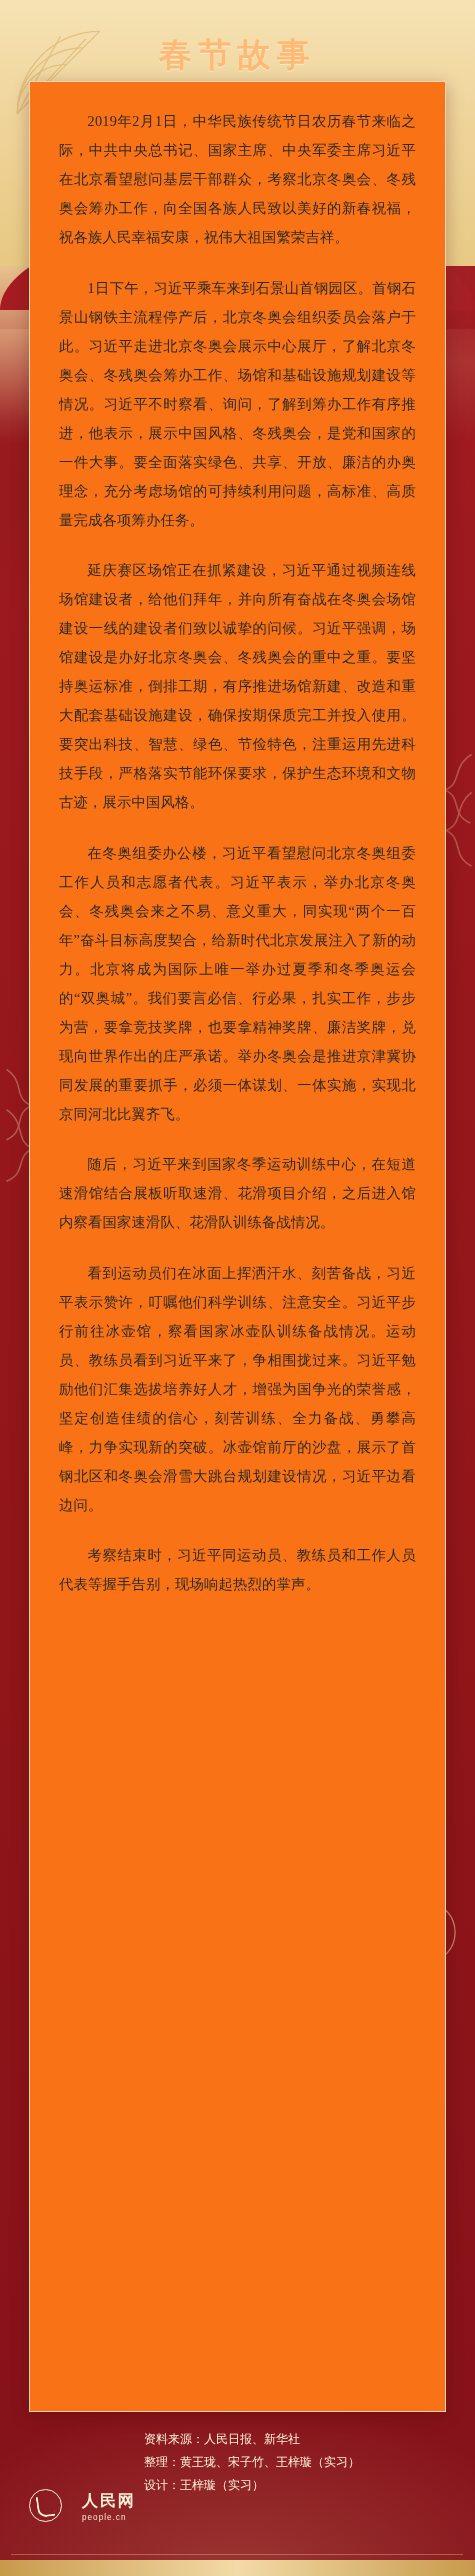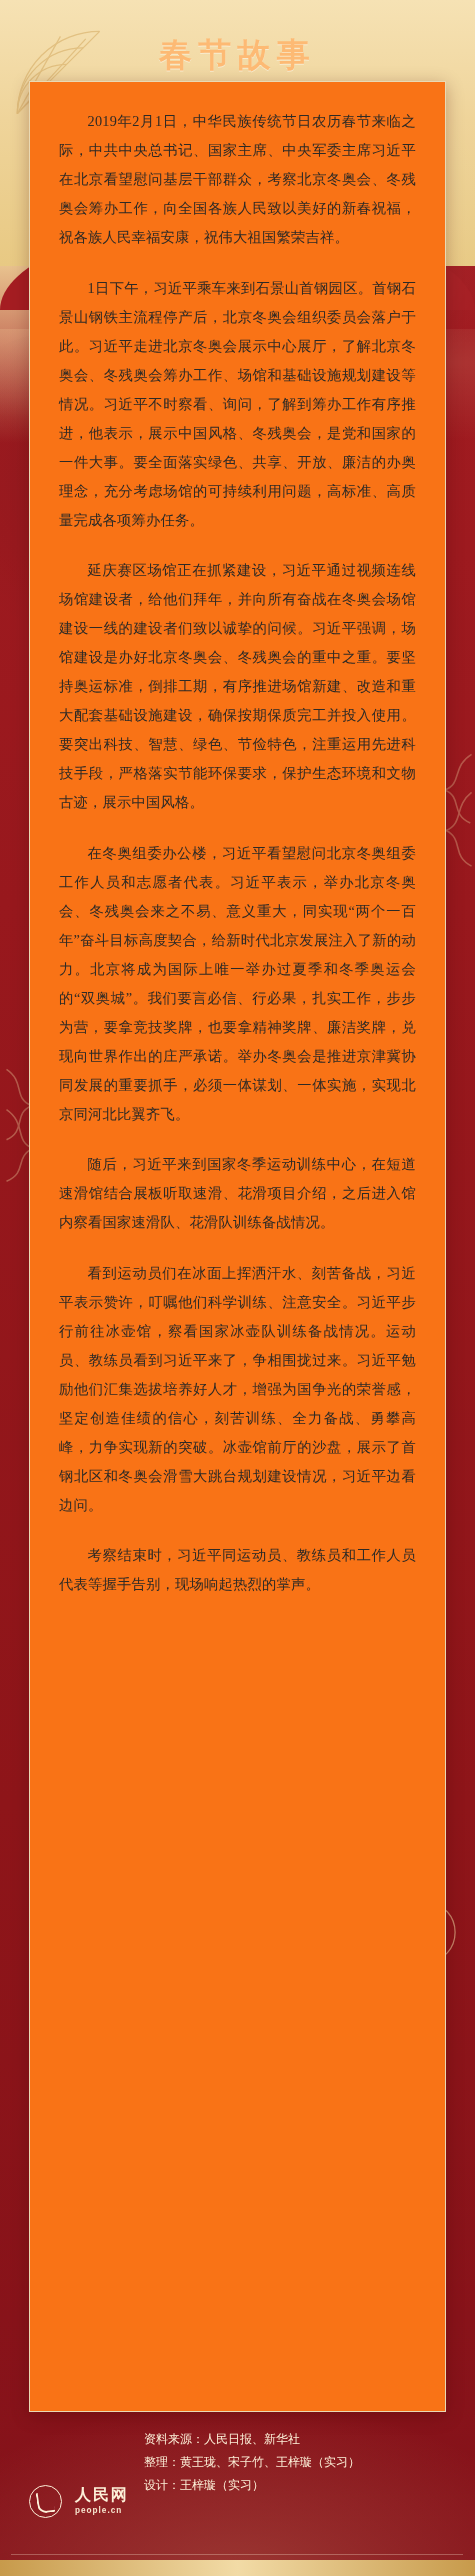--- a/index.html
+++ b/index.html
@@ -150,43 +150,43 @@
     line-height: 23px;
   }
   .logo {
     position: absolute;
     left: 29px;
     bottom: 54px;
     width: 120px;
     height: 42px;
     z-index: 6;
     display: flex;
-    align-items: center;
-    gap: 13px;
+    align-items: flex-end;
+    gap: 20px;
   }
   .logo-mark {
     width: 33px; height: 33px;
     border-radius: 50%;
     border: 1.9px solid #fdf0d8;
     position: relative;
     flex: 0 0 auto;
   }
   .logo-mark:before {
     content: "";
     position: absolute;
     left: 7px; top: 6.3px;
     width: 15px; height: 19px;
     border-left: 2.5px solid #fdf0d8;
     border-bottom: 2.5px solid #fdf0d8;
     border-radius: 0 0 0 9px;
     transform: rotate(-8deg);
   }
   .logo-text { color: #fdf0d8; line-height: 1.15; }
   .logo-text .cn { font-size: 16px; letter-spacing: 1.9px; font-weight: bold; }
-  .logo-text .en { font-size: 8.2px; letter-spacing: 1px; opacity: .95; font-family: "Liberation Sans", sans-serif; font-weight: bold; }
+  .logo-text .en { font-size: 8.2px; letter-spacing: 1px; opacity: .95; font-family: "Liberation Sans", sans-serif; }
 
   .bottom-border {
     position: absolute;
     left: 0; bottom: 0;
     width: 475px; height: 16.5px;
     background: linear-gradient(90deg,#c79a4b,#f2dba6,#c79a4b);
     z-index: 7;
   }
   .bottom-inner {
     position: absolute;

